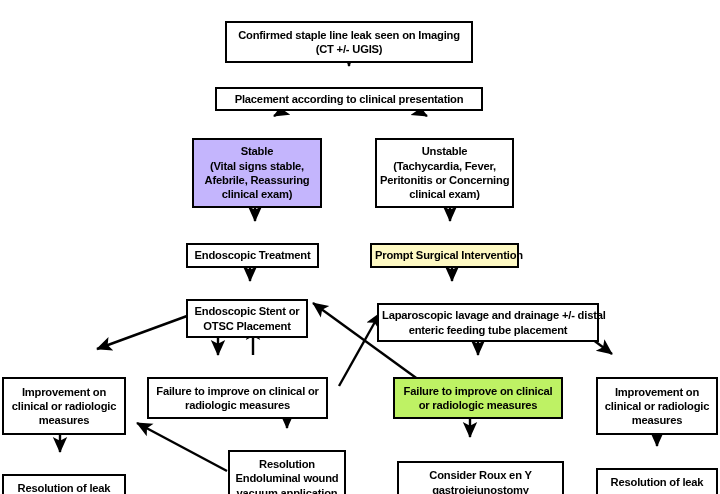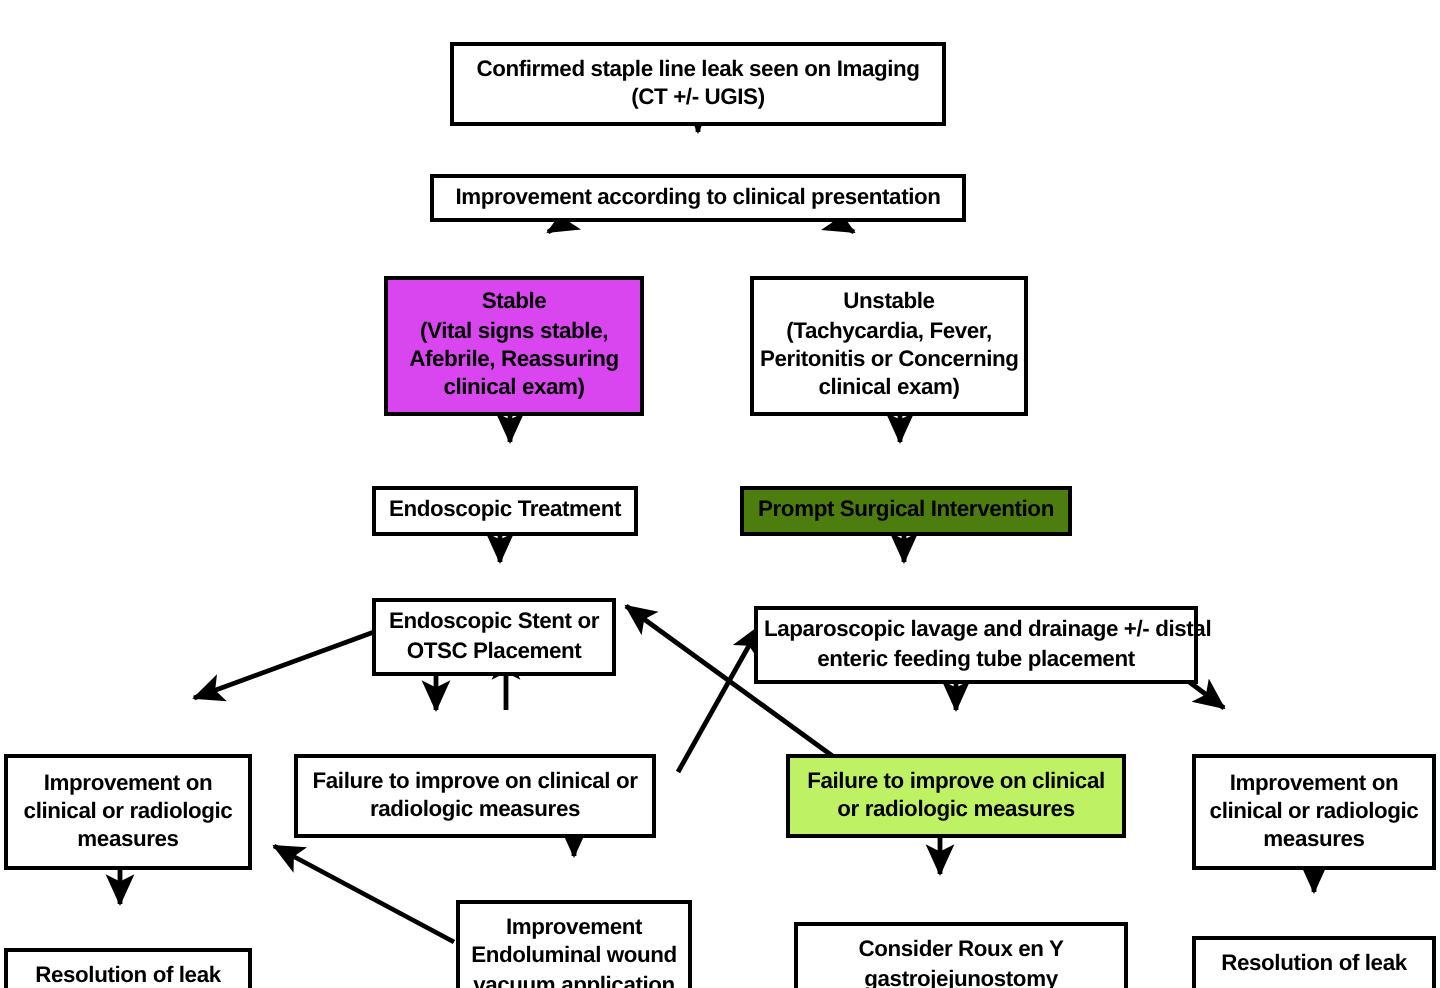--- a/index.html
+++ b/index.html
@@ -88,45 +88,45 @@
 
   <div id="nodes-layer">
       <div class="node" style="left: 225px; top: 2px; width: 248px; height: 42px; font-size: 11.2px; border-color: rgb(0, 0, 0); background: rgb(255, 255, 255); color: rgb(0, 0, 0);">
         <div class="lines">
           <span class="ln">Confirmed staple line leak seen on Imaging</span>
           <span class="ln">(CT +/- UGIS)</span>
         </div>
       </div>
       <div class="node" style="left: 215px; top: 68px; width: 268px; height: 24px; font-size: 11.2px; border-color: rgb(0, 0, 0); background: rgb(255, 255, 255); color: rgb(0, 0, 0);">
         <div class="lines">
-          <span class="ln">Improvement according to clinical presentation</span>
+          <span class="ln">Placement according to clinical presentation</span>
         </div>
       </div>
-      <div class="node" style="left: 192px; top: 119px; width: 130px; height: 70px; font-size: 11.2px; border-color: rgb(0, 0, 0); background: #d946ef; color: rgb(0, 0, 0);">
+      <div class="node" style="left: 192px; top: 119px; width: 130px; height: 70px; font-size: 11.2px; border-color: rgb(0, 0, 0); background: #c4b5fd; color: rgb(0, 0, 0);">
         <div class="lines">
           <span class="ln">Stable</span>
           <span class="ln">(Vital signs stable,</span>
           <span class="ln">Afebrile, Reassuring</span>
           <span class="ln">clinical exam)</span>
         </div>
       </div>
       <div class="node" style="left: 375px; top: 119px; width: 139px; height: 70px; font-size: 11.2px; border-color: rgb(0, 0, 0); background: rgb(255, 255, 255); color: rgb(0, 0, 0);">
         <div class="lines">
           <span class="ln">Unstable</span>
           <span class="ln">(Tachycardia, Fever,</span>
           <span class="ln">Peritonitis or Concerning</span>
           <span class="ln">clinical exam)</span>
         </div>
       </div>
       <div class="node" style="left: 186px; top: 224px; width: 133px; height: 25px; font-size: 11.2px; border-color: rgb(0, 0, 0); background: rgb(255, 255, 255); color: rgb(0, 0, 0);">
         <div class="lines">
           <span class="ln">Endoscopic Treatment</span>
         </div>
       </div>
-      <div class="node" style="left: 370px; top: 224px; width: 166px; height: 25px; font-size: 11.2px; border-color: rgb(0, 0, 0); background: #4d7c0f; color: rgb(0, 0, 0);">
+      <div class="node" style="left: 370px; top: 224px; width: 149px; height: 25px; font-size: 11.2px; border-color: rgb(0, 0, 0); background: #fef9c3; color: rgb(0, 0, 0);">
         <div class="lines">
           <span class="ln">Prompt Surgical Intervention</span>
         </div>
       </div>
       <div class="node" style="left: 186px; top: 280px; width: 122px; height: 39px; font-size: 11.2px; border-color: rgb(0, 0, 0); background: rgb(255, 255, 255); color: rgb(0, 0, 0);">
         <div class="lines">
           <span class="ln">Endoscopic Stent or</span>
           <span class="ln">OTSC Placement</span>
         </div>
       </div>
@@ -162,21 +162,21 @@
           <span class="ln">measures</span>
         </div>
       </div>
       <div class="node" style="left: 2px; top: 455px; width: 124px; height: 29px; font-size: 11.2px; border-color: rgb(0, 0, 0); background: rgb(255, 255, 255); color: rgb(0, 0, 0);">
         <div class="lines">
           <span class="ln">Resolution of leak</span>
         </div>
       </div>
       <div class="node" style="left: 228px; top: 431px; width: 118px; height: 57px; font-size: 11.2px; border-color: rgb(0, 0, 0); background: rgb(255, 255, 255); color: rgb(0, 0, 0);">
         <div class="lines">
-          <span class="ln">Improvement</span>
+          <span class="ln">Resolution</span>
           <span class="ln">Endoluminal wound</span>
           <span class="ln">vacuum application</span>
         </div>
       </div>
       <div class="node" style="left: 397px; top: 442px; width: 167px; height: 43px; font-size: 11.2px; border-color: rgb(0, 0, 0); background: rgb(255, 255, 255); color: rgb(0, 0, 0);">
         <div class="lines">
           <span class="ln">Consider Roux en Y</span>
           <span class="ln">gastrojejunostomy</span>
         </div>
       </div>

